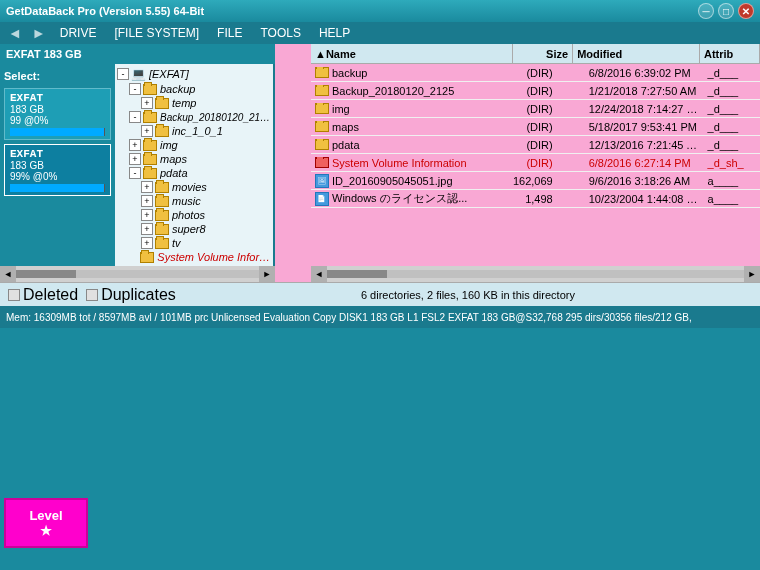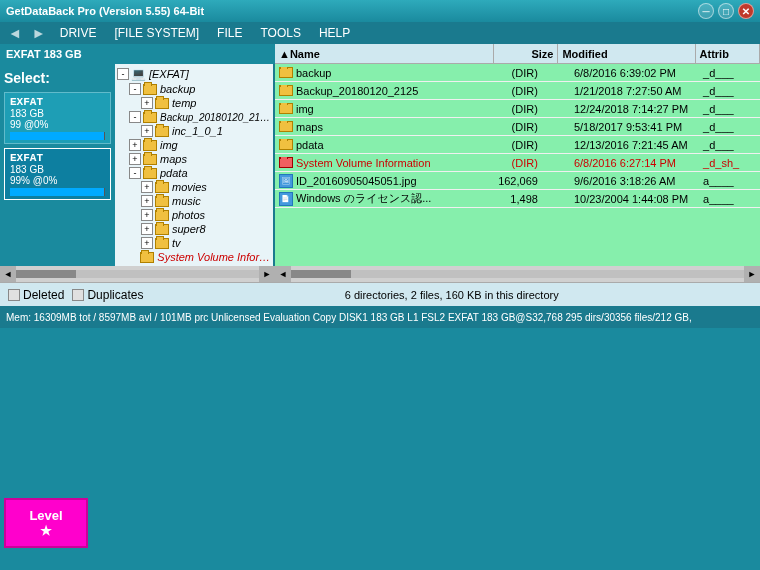--- a/index.html
+++ b/index.html
@@ -95,21 +95,21 @@
       background: #555;
       margin-top: 2px;
     }
     .drive-progress-fill {
       height: 100%;
       background: #00aaff;
     }
     #select-label {
       color: white;
       font-weight: bold;
-      font-size: 14px;
+      font-size: 11px;
       padding: 2px 0;
     }
 
     
     #tree-panel {
       width: 160px;
       background: #e8f4f8;
       border-right: 2px solid #1a7a8e;
       overflow-y: auto;
       overflow-x: hidden;
@@ -159,24 +159,25 @@
       background: #f0c040;
       border: 1px solid #b08000;
       border-bottom: none;
     }
     .tree-label { font-size: 11px; overflow: hidden; text-overflow: ellipsis; font-style: italic; }
     .tree-label.red { color: #cc0000; }
 
     
     #file-panel {
       flex: 1;
-      background: #86efac;
+      background: #f9a8d4;
       display: flex;
       flex-direction: column;
       overflow: hidden;
+      padding-left: 36px;
     }
     #file-header {
       display: flex;
       background: #d0e8f0;
       border-bottom: 1px solid #aaa;
       height: 20px;
       align-items: center;
       flex-shrink: 0;
     }
     .col-header {
@@ -299,21 +300,21 @@
       display: flex;
       align-items: center;
       padding: 0 8px;
       gap: 8px;
       border-top: 1px solid #aaa;
     }
     .status-checkbox {
       display: flex;
       align-items: center;
       gap: 3px;
-      font-size: 12px;
+      font-size: 16px;
     }
     .cb {
       width: 12px;
       height: 12px;
       border: 1px solid #888;
       background: #e0e0e0;
     }
     #status-info {
       flex: 1;
       text-align: center;

